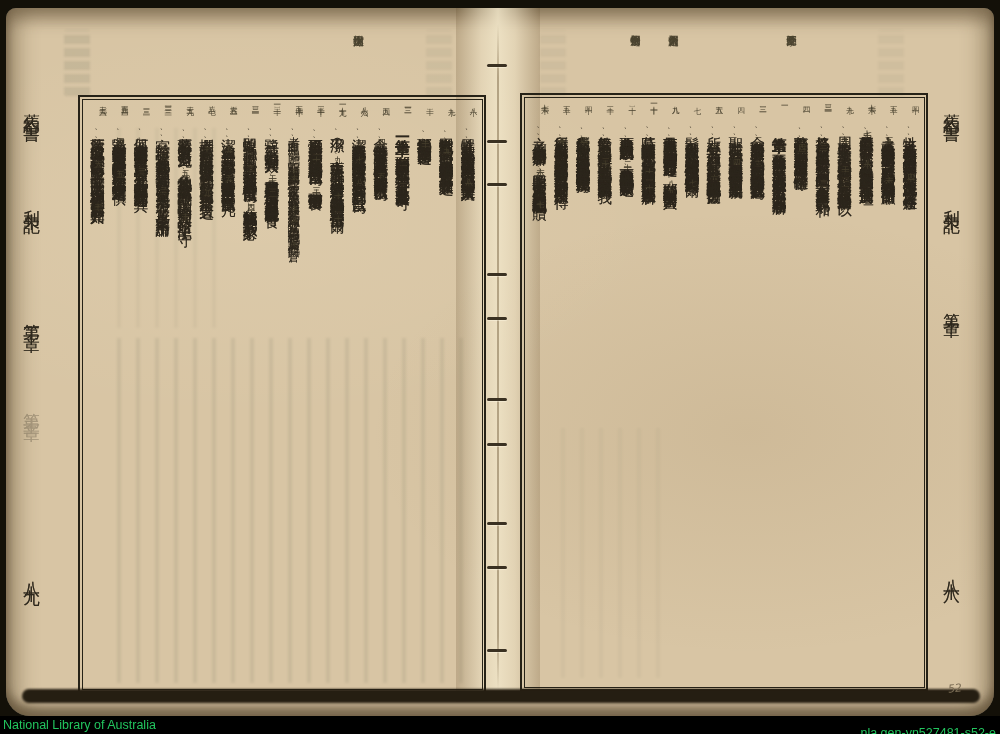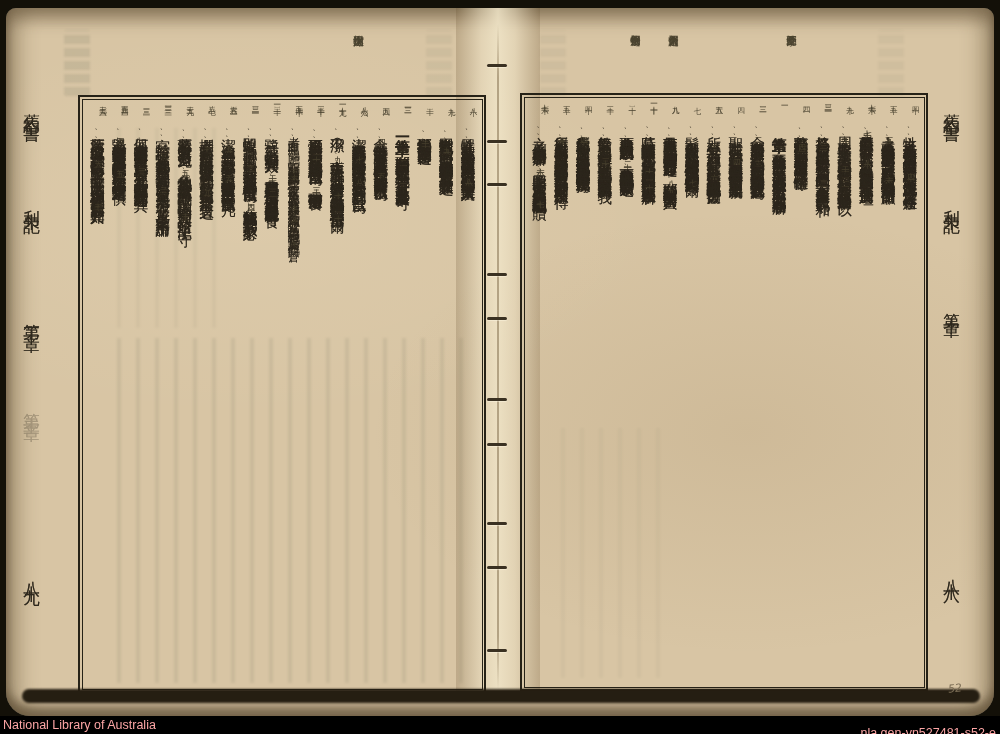--- a/index.html
+++ b/index.html
@@ -109,21 +109,21 @@
   
   #pencil-note{
     position:absolute;left:942px;top:674px;
     font-family:"DejaVu Sans",sans-serif;font-style:italic;
     font-size:11px;color:#7b6d55;transform:rotate(-6deg);
   }
   
   #caption-bar{
     position:absolute;left:0;right:0;bottom:0;height:18px;background:#000;
     font-family:"Liberation Sans","DejaVu Sans",sans-serif;
-    color:#fca5a5;font-size:12.5px;line-height:18px;padding-left:12px;
+    color:#22c55e;font-size:12.5px;line-height:18px;padding-left:12px;
   }
   #caption-left{position:absolute;left:3px;top:0;}
   #caption-right{position:absolute;right:4px;top:8px;}
 </style>
 </head>
 <body>
 
 <div id="book">
 
   <div class="bleed" id="bleed-left-1"></div>

